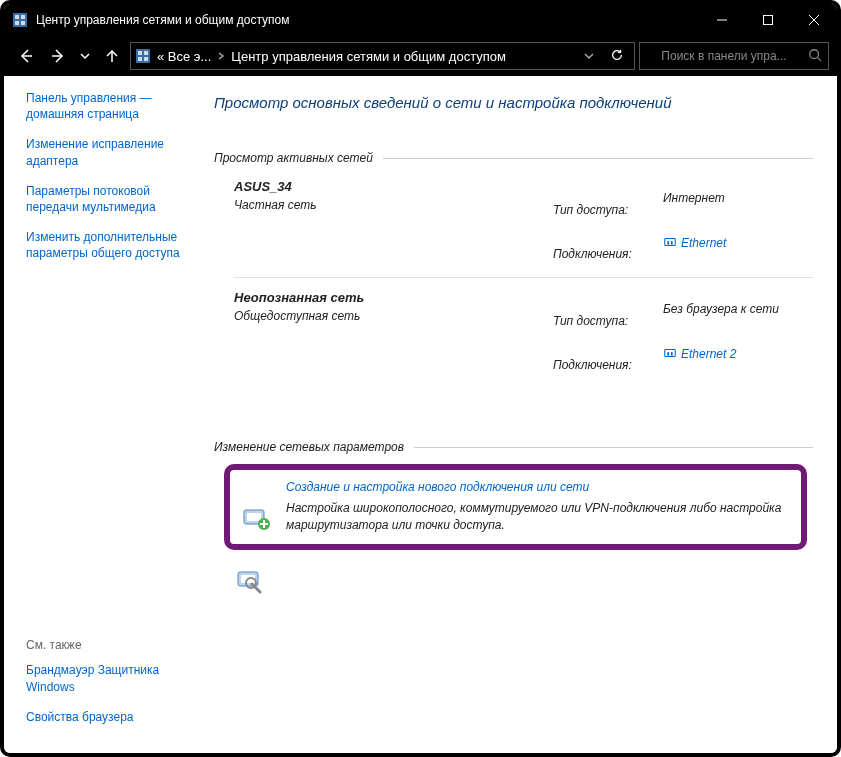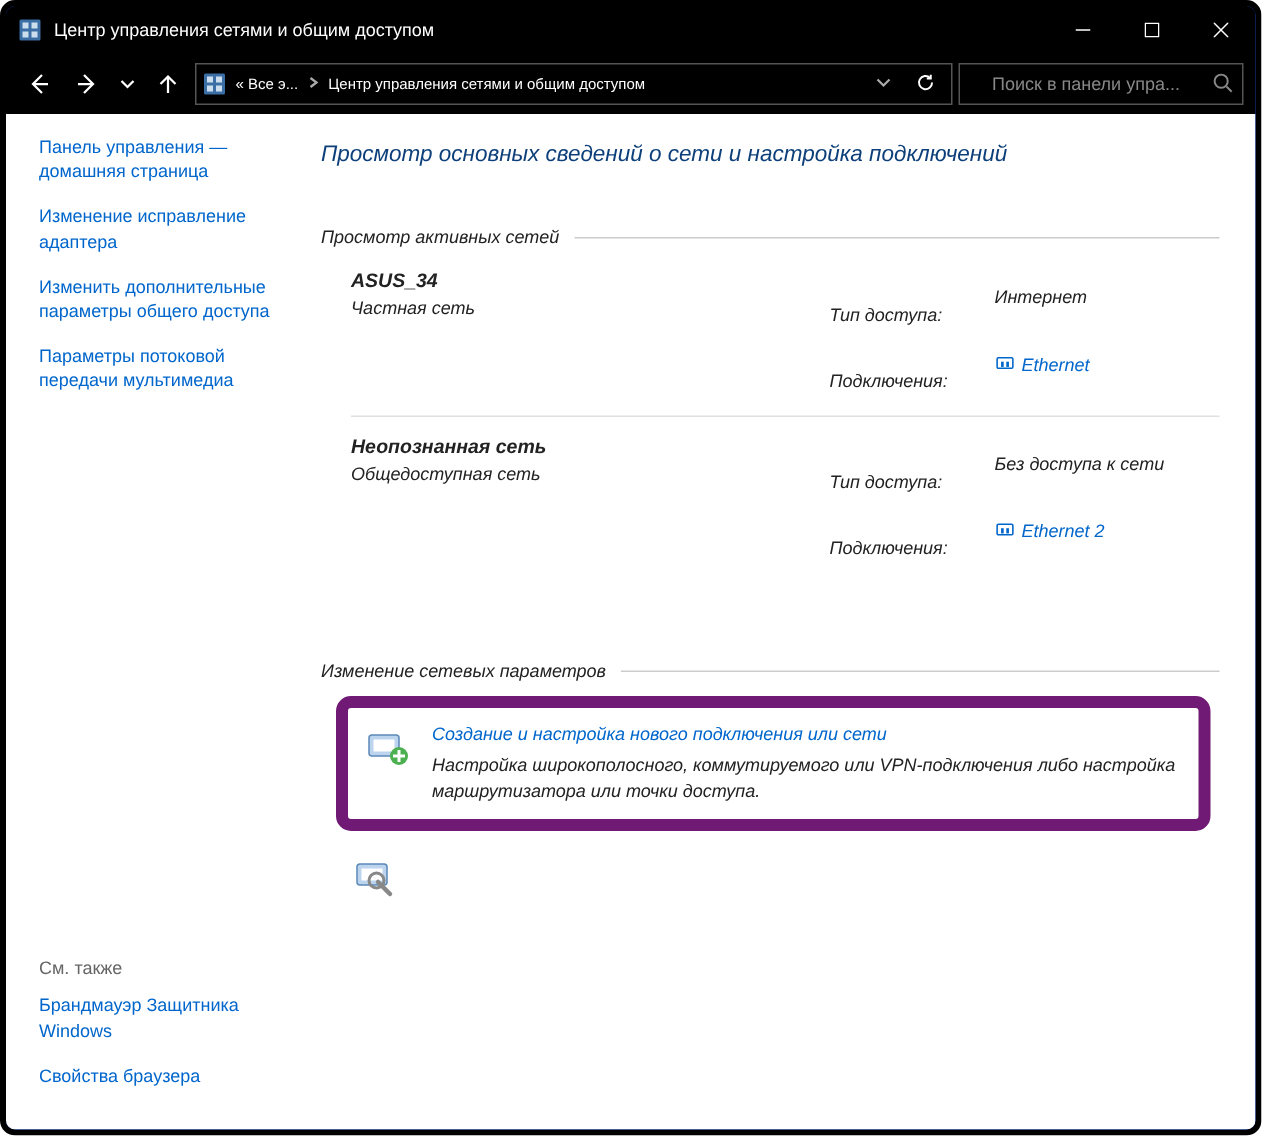--- a/index.html
+++ b/index.html
@@ -1,20 +1,20 @@
 <!DOCTYPE html>
 <html><head>
 <meta charset="utf-8">
 <style>
   * { box-sizing: border-box; font-family: "Segoe UI", Tahoma, sans-serif; }
   body { margin: 0; background: #fff; }
   .window {
     width: 841px; height: 757px; margin: 0; position: relative;
     border: 4px solid #000; border-radius: 10px; overflow: hidden;
-    display: flex; flex-direction: column; background: #1d4ed8;
+    display: flex; flex-direction: column; background: #fdba74;
   }
   
   .titlebar {
     height: 32px; background: #000; color: #fff; display: flex;
     align-items: center; font-size: 12px; flex-shrink: 0;
   }
   .titlebar .app-icon {
     width: 16px; height: 16px; margin: 0 8px; display: flex;
     align-items: center; justify-content: center;
   }
@@ -28,21 +28,21 @@
   .navbar {
     height: 40px; background: #000; color: #fff; display: flex;
     align-items: center; gap: 4px; padding: 0 8px; flex-shrink: 0;
   }
   .navbtn {
     width: 28px; height: 28px; display: flex; align-items: center;
     justify-content: center; color: #fff;
   }
   .addrbar {
     flex: 1; height: 28px; border: 1px solid #555; display: flex;
-    align-items: center; padding: 0 4px; gap: 6px; font-size: 10px;
+    align-items: center; padding: 0 4px; gap: 6px; font-size: 13px;
     min-width: 0;
   }
   .addrbar .crumb { white-space: nowrap; }
   .addrbar .sep { color: #aaa; font-size: 10px; }
   .addrbar .spacer { flex: 1; }
   .searchbar {
     width: 190px; height: 28px; border: 1px solid #555; display: flex;
     align-items: center; padding: 0 6px; gap: 6px; font-size: 12px;
     color: #888;
     text-align: center;
@@ -90,21 +90,21 @@
   .ethicon {
     display: inline-block; width: 14px; height: 14px; vertical-align: -2px;
     margin-right: 4px;
   }
   .hr { height: 1px; background: #e0e0e0; margin: 2px 0 2px 20px; }
   .task {
     display: flex; gap: 14px; padding: 10px 14px 10px 10px;
     margin-left: 10px; margin-right: 6px;
   }
   .task.highlight {
-    border: 8px solid #701a75; border-radius: 10px;
+    border: 6px solid #701a75; border-radius: 10px; align-items: flex-end;
   }
   .task .ticon {
     width: 32px; height: 32px; flex-shrink: 0; display: flex;
     align-items: center; justify-content: center;
   }
   .task .ttitle { color: #0066cc; text-decoration: none; font-size: 12px; }
   .task .tdesc { margin-top: 6px; line-height: 1.4; color: #222; }
   .crumb-icon {
     width: 16px; height: 16px; display: flex; align-items: center;
     justify-content: center;
@@ -209,22 +209,22 @@
           </svg>
       </span>
     </div>
   </div>
 
   <div class="body">
 
     <div class="sidebar">
       <a href="#">Панель управления — домашняя страница</a>
       <a href="#">Изменение исправление адаптера</a>
+      <a href="#">Параметры потоковой передачи мультимедиа</a>
       <a href="#">Изменить дополнительные параметры общего доступа</a>
-      <a href="#">Параметры потоковой передачи мультимедиа</a>
       <div class="spacer"></div>
       <div class="see-also">См. также</div>
       <a href="#">Брандмауэр Защитника Windows</a>
       <a href="#">Свойства браузера</a>
     </div>
 
     <div class="main">
       <h1>Просмотр основных сведений о сети и настройка подключений</h1>
 
       <div class="section-head">
@@ -255,21 +255,21 @@
 
       <div class="hr"></div>
 
       <div class="netblock">
         <div class="left">
           <div class="name">Неопознанная сеть</div>
           <div class="type">Общедоступная сеть</div>
         </div>
         <div class="right">
           <span class="lbl">Тип доступа:</span>
-          <span class="val">Без доступа к сети</span>
+          <span class="val">Без браузера к сети</span>
           <span class="lbl">Подключения:</span>
           <a href="#">
             <span class="ethicon">
               <svg width="14" height="14" viewBox="0 0 16 16">
                   <rect x="2" y="4" width="12" height="8" rx="1" fill="none" stroke="#0066cc" stroke-width="1.2"></rect>
                   <rect x="5" y="7" width="2" height="4" fill="#0066cc"></rect>
                   <rect x="9" y="7" width="2" height="4" fill="#0066cc"></rect>
                 </svg>
             </span><span>Ethernet 2</span>
           </a>

